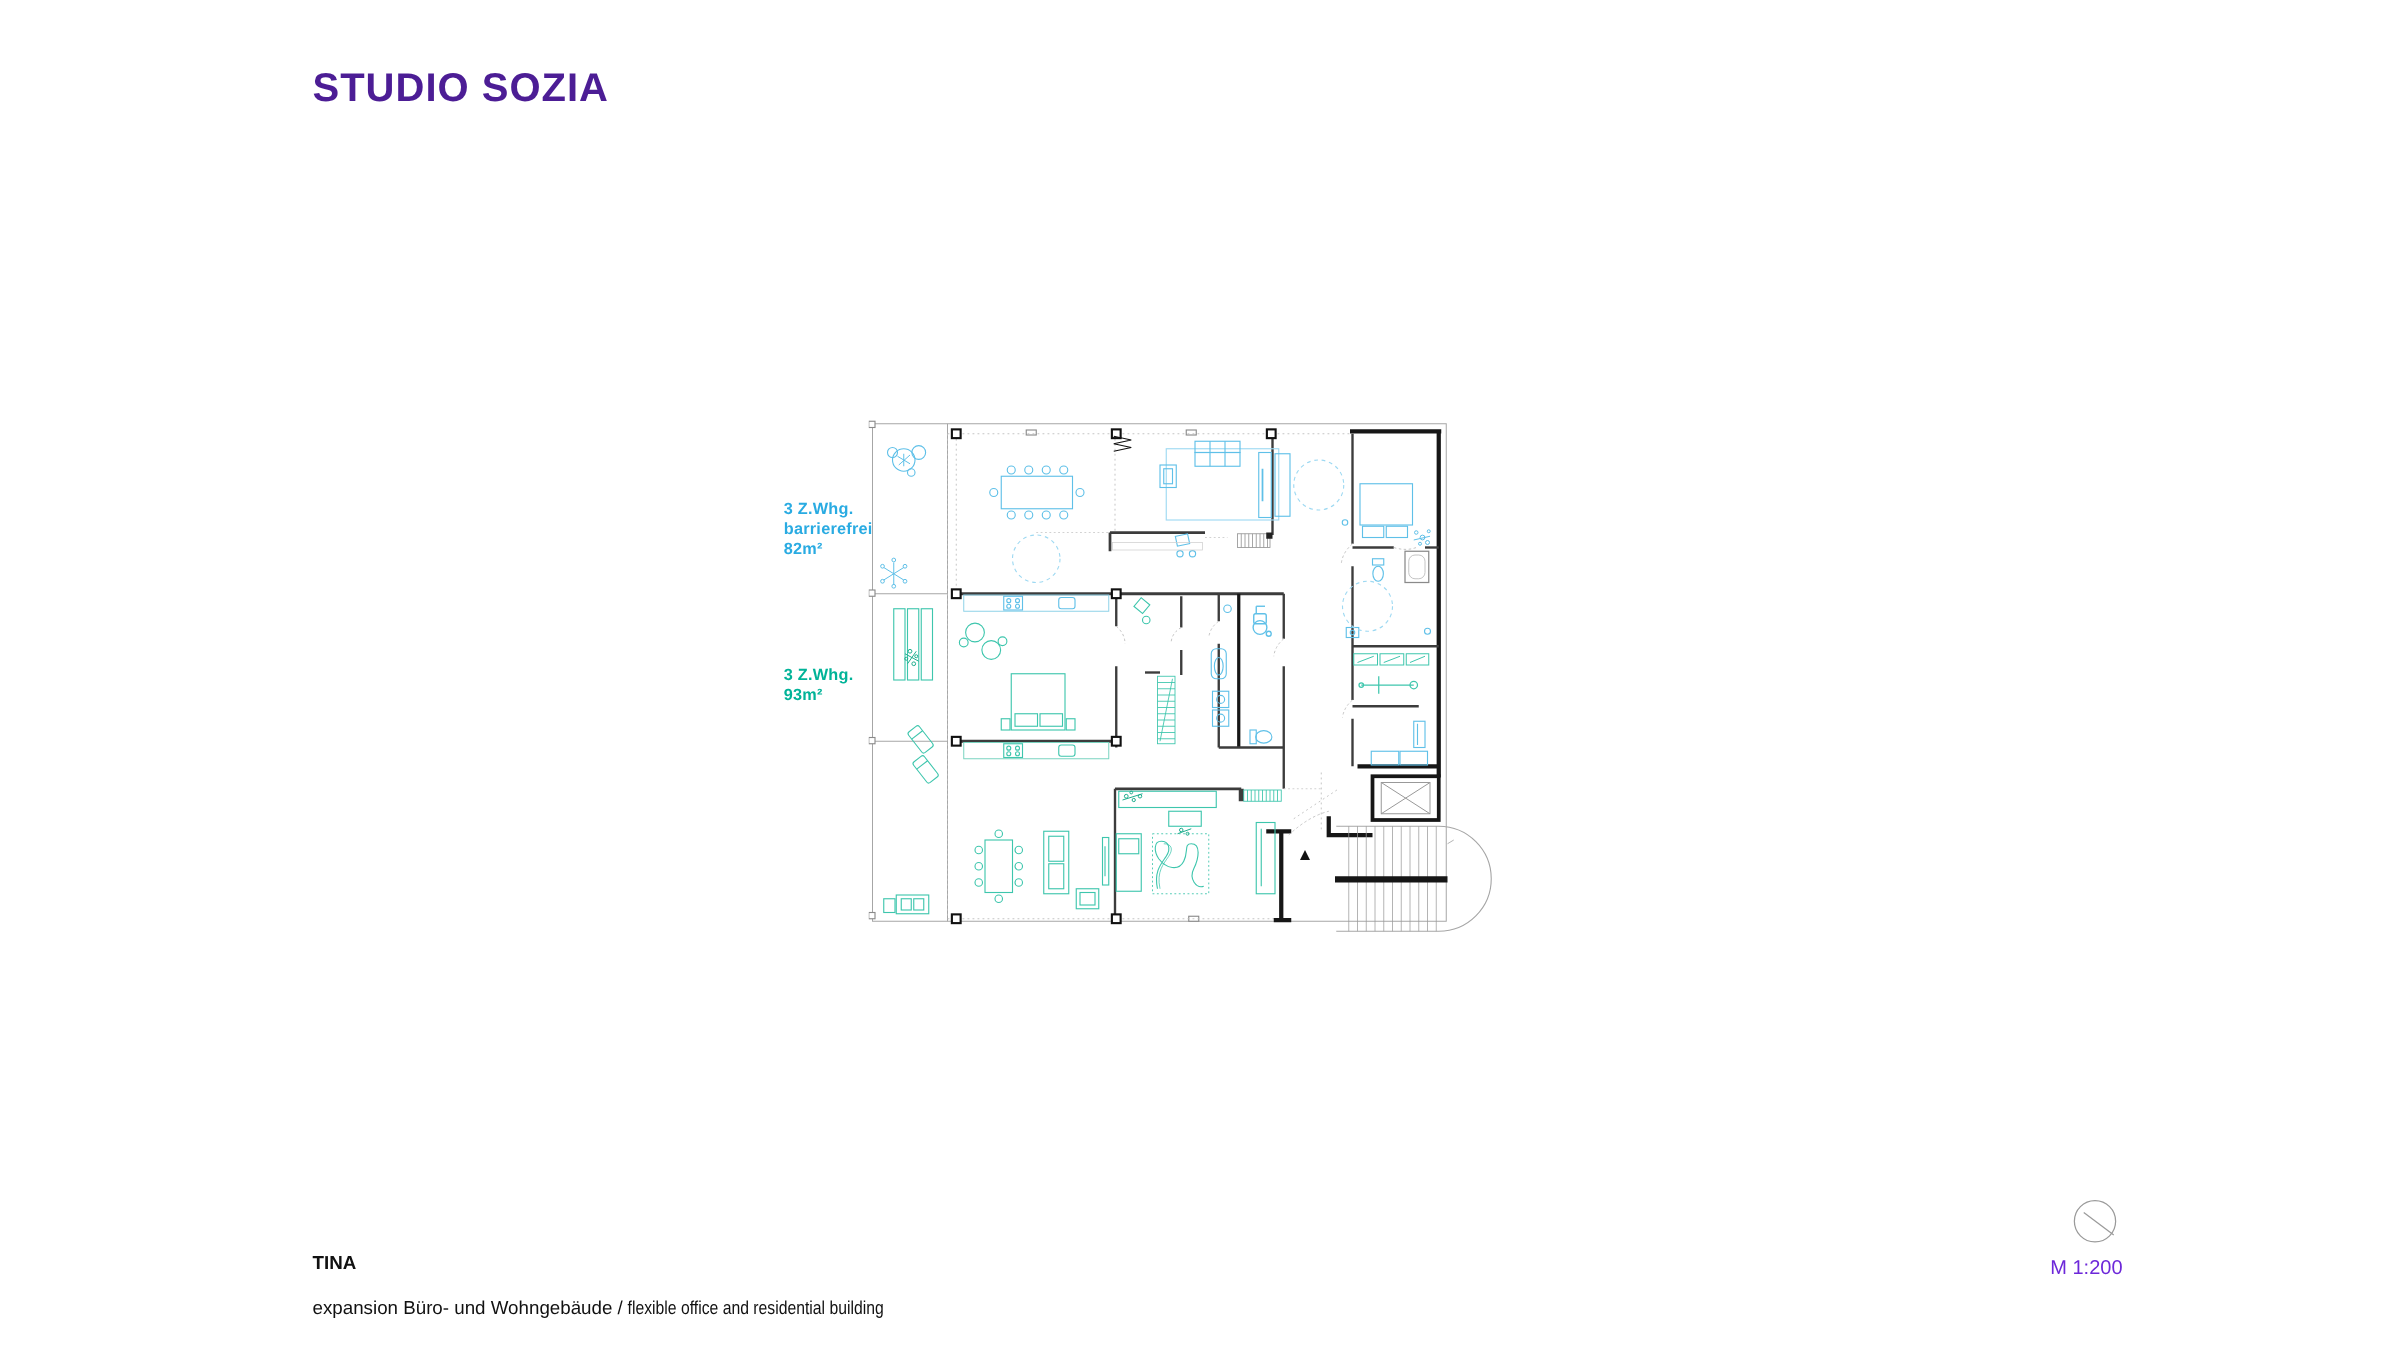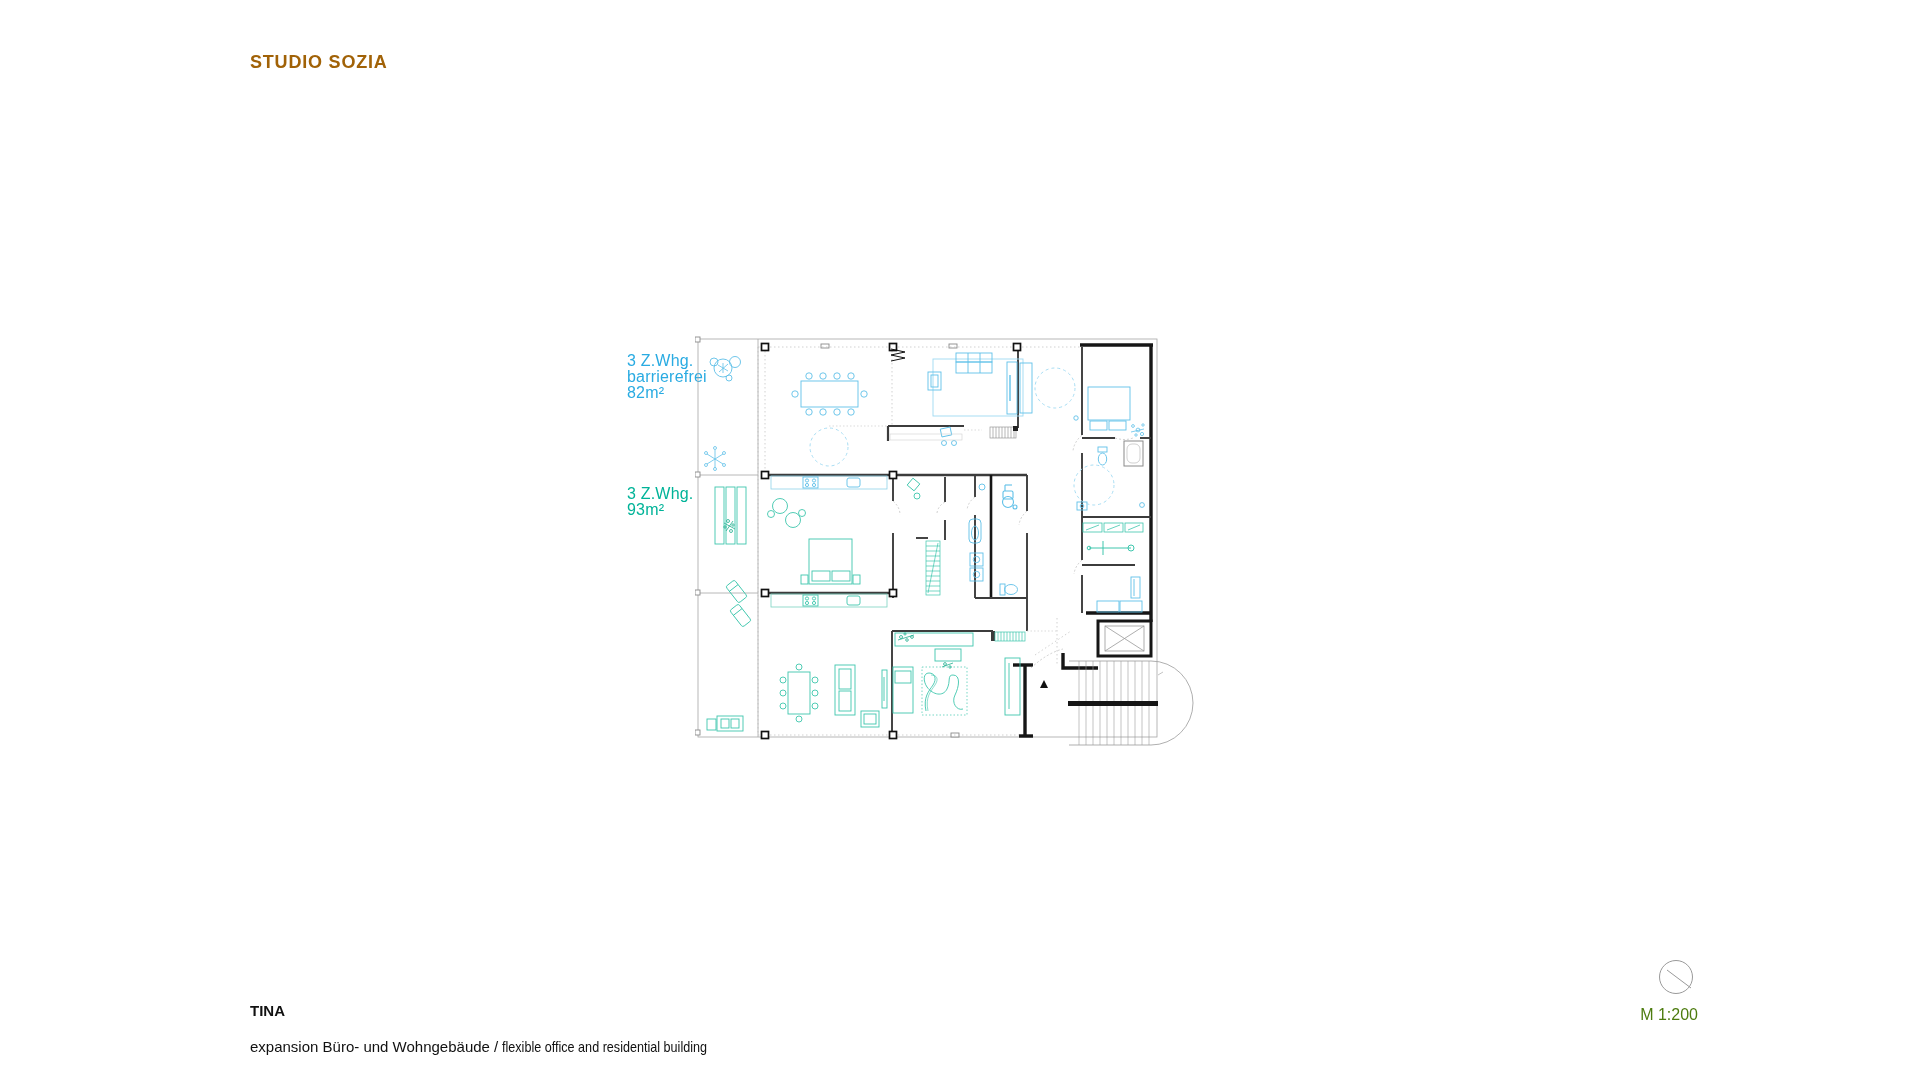--- a/index.html
+++ b/index.html
@@ -1,31 +1,31 @@
 <!DOCTYPE html>
 <html><head>
 <meta charset="utf-8">
 <style>
   html,body{margin:0;padding:0;background:#ffffff;width:1920px;height:1080px;overflow:hidden;
     font-family:"Liberation Sans",sans-serif;-webkit-font-smoothing:antialiased;}
   .abs{position:absolute;}
   
-  #logo{left:250px;top:52px;font-size:18px;font-weight:900;letter-spacing:0.8px;color:#a16207;}
+  #logo{left:250px;top:52px;font-size:32px;font-weight:900;letter-spacing:0.8px;color:#4c1d95;}
   
-  .apt-label{font-size:16px;line-height:16px;font-weight:400;letter-spacing:0.2px;}
+  .apt-label{font-size:13px;line-height:16px;font-weight:700;letter-spacing:0.2px;margin-top:46px;}
   #apt1{left:627px;top:353px;color:#29ABE2;}
   #apt2{left:627px;top:486px;color:#00B398;}
   
   .footer-line{font-size:15px;color:#111;white-space:nowrap;}
   #footer-left{left:250px;top:1002px;}
   #footer-left .title{font-weight:bold;margin-bottom:19px;}
   #footer-right{right:222px;top:1002px;text-align:right;}
   .cond{display:inline-block;transform:scaleX(0.84);transform-origin:left center;}
   #footer-right .cond{transform-origin:right center;color:#444;}
-  #scale-line{font-size:16px;color:#4d7c0f;margin-top:4px;}
+  #scale-line{font-size:16px;color:#6d28d9;margin-top:4px;}
   
   #north{left:1653px;top:955px;width:46px;height:46px;}
   svg{display:block;}
 </style>
 </head>
 <body>
 
 <div id="logo" class="abs">STUDIO SOZIA</div>
 
 <div id="apt1" class="abs apt-label">

